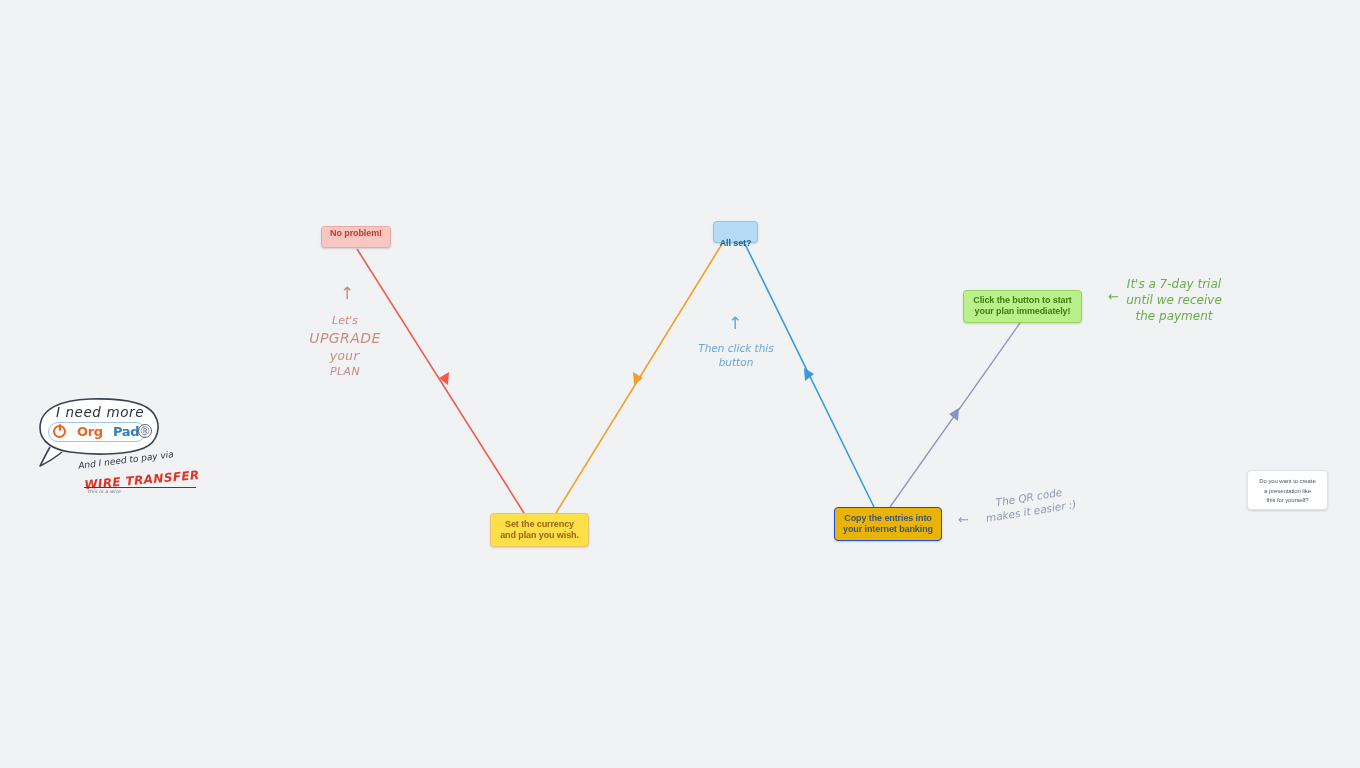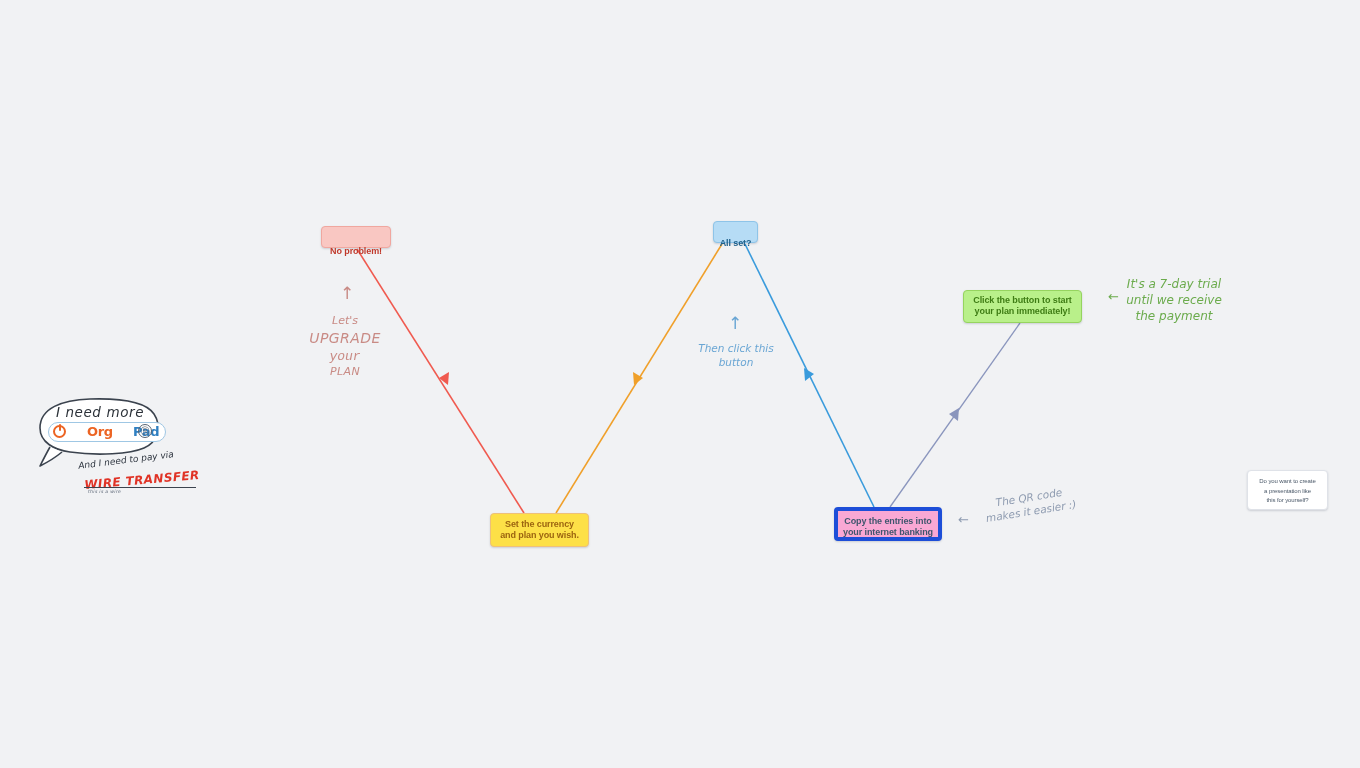--- a/index.html
+++ b/index.html
@@ -57,22 +57,22 @@
     background: #b6dcf5;
     border: 1px solid #8ec4e8;
     color: #20618c;
   }
   .node--green {
     background: #b9f08a;
     border: 1px solid #96d45f;
     color: #3e7c14;
   }
   .node--gray {
-    background: #f9a8d4;
-    border: 4px solid #1d4ed8;
+    background: #eab308;
+    border: 1px solid #1d4ed8;
     color: #3f566e;
   }
   .node--plain {
     background: #ffffff;
     border: 1px solid #dfe2e8;
     color: #4a5868;
     font-weight: normal;
   }
 
   
@@ -123,21 +123,21 @@
     color: #2b3138;
     letter-spacing: 0.6px;
     user-select: none;
   }
   #logo-pill {
     position: absolute;
     left: 22px;
     top: 30px;
     display: flex;
     align-items: center;
-    gap: 20px;
+    gap: 10px;
     background: #ffffff;
     border: 1.5px solid #9fc7e4;
     border-radius: 10px;
     padding: 1px 6px 2px 4px;
     box-sizing: border-box;
   }
   #logo-mark {
     width: 13px;
     height: 13px;
     border-radius: 50%;
@@ -253,21 +253,21 @@
     <div id="reg-mark">Ⓡ</div>
 
     <div class="hand hand--dark" style="left:30px; top:62px; width:140px; font-size:9px; transform:rotate(-7deg);">And I need to pay via</div>
 
     <div class="hand hand--strongred" style="left:56px; top:80px; width:120px; font-size:12px; font-weight:bold; transform:rotate(-5deg); letter-spacing:0.4px;">WIRE TRANSFER</div>
 
     <div id="wire-underline"></div>
     <div id="tiny-note">this is a wire</div>
   </div>
 
-  <div class="node node--pink" style="left:321px; top:226px; width:70px; height:22px; padding-top:19px; font-size:9px;">
+  <div class="node node--pink" style="left:321px; top:226px; width:70px; height:22px; padding-top:1px; font-size:9px;">
     <span class="txt">No problem!</span>
   </div>
 
   <div class="node node--orange" style="left:490px; top:513px; width:99px; height:34px; padding-top:5px; font-size:9px;">
     <span class="txt">Set the currency</span>
     <span class="txt">and plan you wish.</span>
   </div>
 
   <div class="node node--blue" style="left:713px; top:221px; width:45px; height:22px; padding-top:16px; font-size:9px;">
     <span class="txt">All set?</span>

